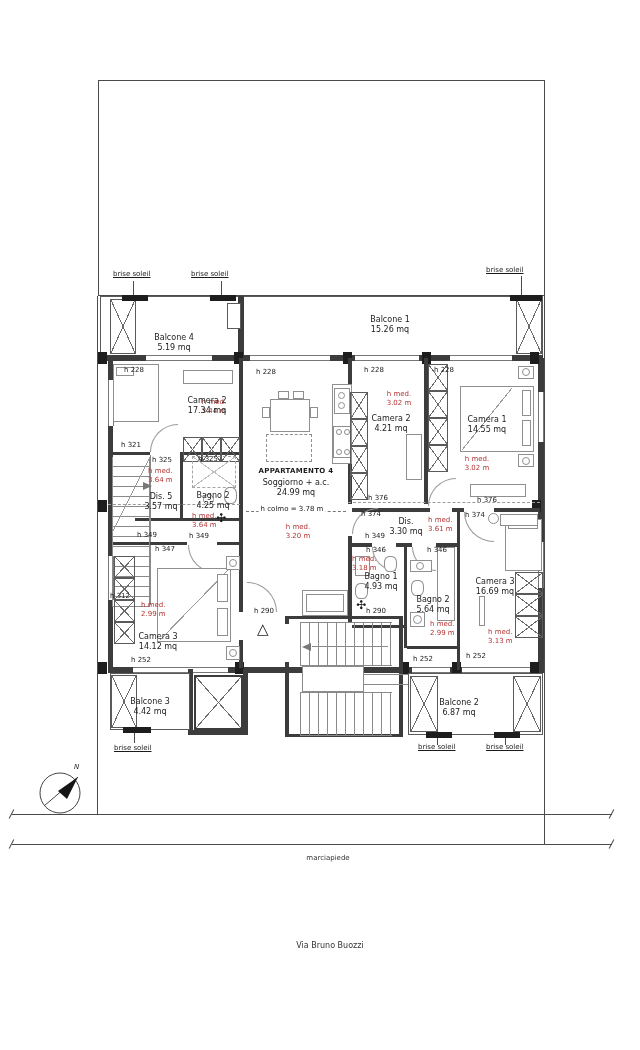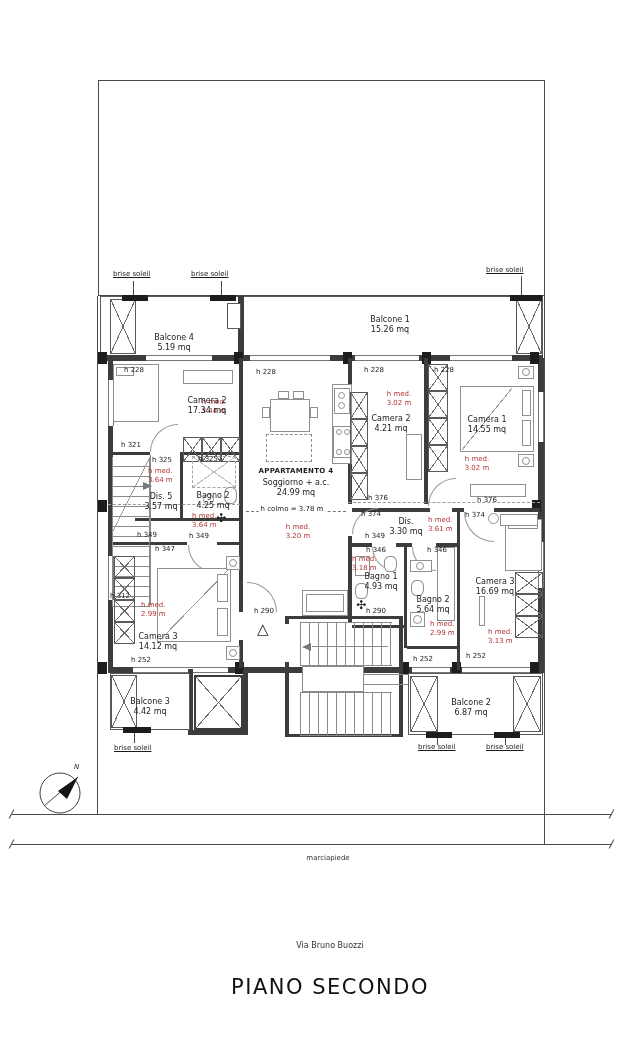--- a/index.html
+++ b/index.html
@@ -169,21 +169,21 @@
   <div class="t c r8" style="left:150px;top:697px"><span>Balcone 3</span><br><span>4.42 mq</span></div>
   <div class="t u" style="left:114px;top:744px">brise soleil</div>
 
   <div class="box" style="left:408px;top:673px;width:135px;height:62px"></div>
   <div class="xbox" style="left:410px;top:676px;width:28px;height:56px"></div>
   <div class="xbox" style="left:513px;top:676px;width:28px;height:56px"></div>
   <div class="stub" style="left:426px;top:732px;width:26px;height:6px"></div>
   <div class="stub" style="left:494px;top:732px;width:26px;height:6px"></div>
   <div class="ln" style="left:437px;top:738px;width:1px;height:7px"></div>
   <div class="ln" style="left:505px;top:738px;width:1px;height:7px"></div>
-  <div class="t c r8" style="left:471px;top:698px"><span>Balcone 2</span><br><span>6.87 mq</span></div>
+  <div class="t c r8" style="left:459px;top:698px"><span>Balcone 2</span><br><span>6.87 mq</span></div>
   <div class="t u" style="left:418px;top:743px">brise soleil</div>
   <div class="t u" style="left:486px;top:743px">brise soleil</div>
 
   <div class="arc tl" style="left:150px;top:424px;width:28px;height:28px"></div>
   <div class="arc bl" style="left:188px;top:545px;width:28px;height:28px"></div>
   <div class="arc tr" style="left:247px;top:582px;width:30px;height:30px"></div>
   <div class="arc tl" style="left:352px;top:508px;width:26px;height:26px"></div>
   <div class="arc bl" style="left:372px;top:547px;width:24px;height:24px"></div>
   <div class="arc bl" style="left:412px;top:547px;width:24px;height:24px"></div>
   <div class="arc bl" style="left:464px;top:512px;width:30px;height:30px"></div>
@@ -330,15 +330,14 @@
   <div class="t c r8" style="left:487px;top:415px"><span>Camera 1</span><br><span>14.55 mq</span></div>
   <div class="t c r8" style="left:161px;top:492px"><span>Dis. 5</span><br><span>3.57 mq</span></div>
   <div class="t c r8" style="left:213px;top:491px"><span>Bagno 2</span><br><span>4.25 mq</span></div>
   <div class="t c r8" style="left:406px;top:517px"><span>Dis.</span><br><span>3.30 mq</span></div>
   <div class="t c r8" style="left:381px;top:572px"><span>Bagno 1</span><br><span>4.93 mq</span></div>
   <div class="t c r8" style="left:433px;top:595px"><span>Bagno 2</span><br><span>5.64 mq</span></div>
   <div class="t c r8" style="left:495px;top:577px"><span>Camera 3</span><br><span>16.69 mq</span></div>
   <div class="t c r8" style="left:158px;top:632px"><span>Camera 3</span><br><span>14.12 mq</span></div>
 
   <div class="t c" style="left:330px;top:941px;font-size:8px;color:#333">Via Bruno Buozzi</div>
-  <div class="t c big" style="left:330px;top:974px">PIANO SECONDO</div>
 
 </div>
 
 </body></html>

